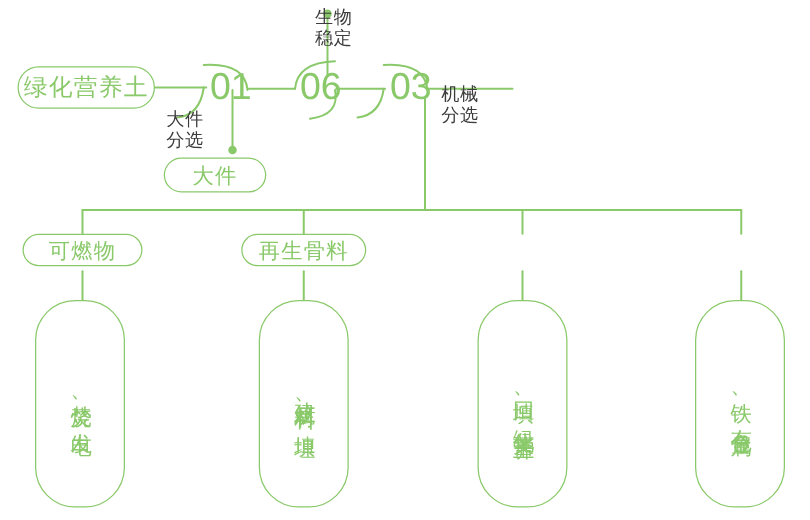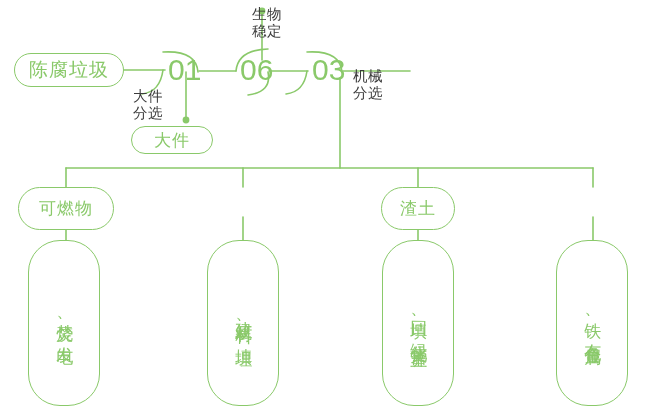--- a/index.html
+++ b/index.html
@@ -49,21 +49,21 @@
   }
   .pill-bulky {
     left: 131px;
     top: 126px;
     width: 82px;
     height: 28px;
     font-size: 17px;
   }
   .pill-cat {
     top: 187px;
-    height: 43px;
+    height: 26px;
     font-size: 17px;
   }
   .pill-cat.c0 { left: 18px;  width: 96px; }
   .pill-cat.c1 { left: 193px; width: 100px; }
   .pill-cat.c2 { left: 381px; width: 74px; }
   .pill-cat.c3 { left: 541px; width: 104px; }
 
   
   .stage-num {
     position: absolute;
@@ -161,37 +161,37 @@
       <path d="M418,168 L418,187"></path>
       <path d="M593,168 L593,187"></path>
 
       <path d="M66,217 L66,240"></path>
       <path d="M243,217 L243,240"></path>
       <path d="M418,217 L418,240"></path>
       <path d="M593,217 L593,240"></path>
     </g>
   </svg>
 
-  <div class="pill pill-root">陈腐垃圾</div>
+  <div class="pill pill-root">绿化营养土</div>
 
   <div class="stage-num stage-01">01</div>
   <div class="stage-num stage-02">06</div>
   <div class="stage-num stage-03">03</div>
 
   <div class="caption cap-bio">生物
 稳定</div>
   <div class="caption cap-bulky">大件
 分选</div>
   <div class="caption cap-mech">机械
 分选</div>
 
   <div class="pill pill-bulky">大件</div>
 
   <div class="pill pill-cat c0">可燃物</div>
-  <div class="pill pill-cat c2">渣土</div>
+  <div class="pill pill-cat c1">再生骨料</div>
 
   <div class="vbox b0">
     <span class="vtext">焚烧、发电</span>
   </div>
   <div class="vbox b1">
     <span class="vtext">建筑材料、填埋</span>
   </div>
   <div class="vbox b2">
     <span class="vtext">回填、绿化营养土</span>
   </div>

